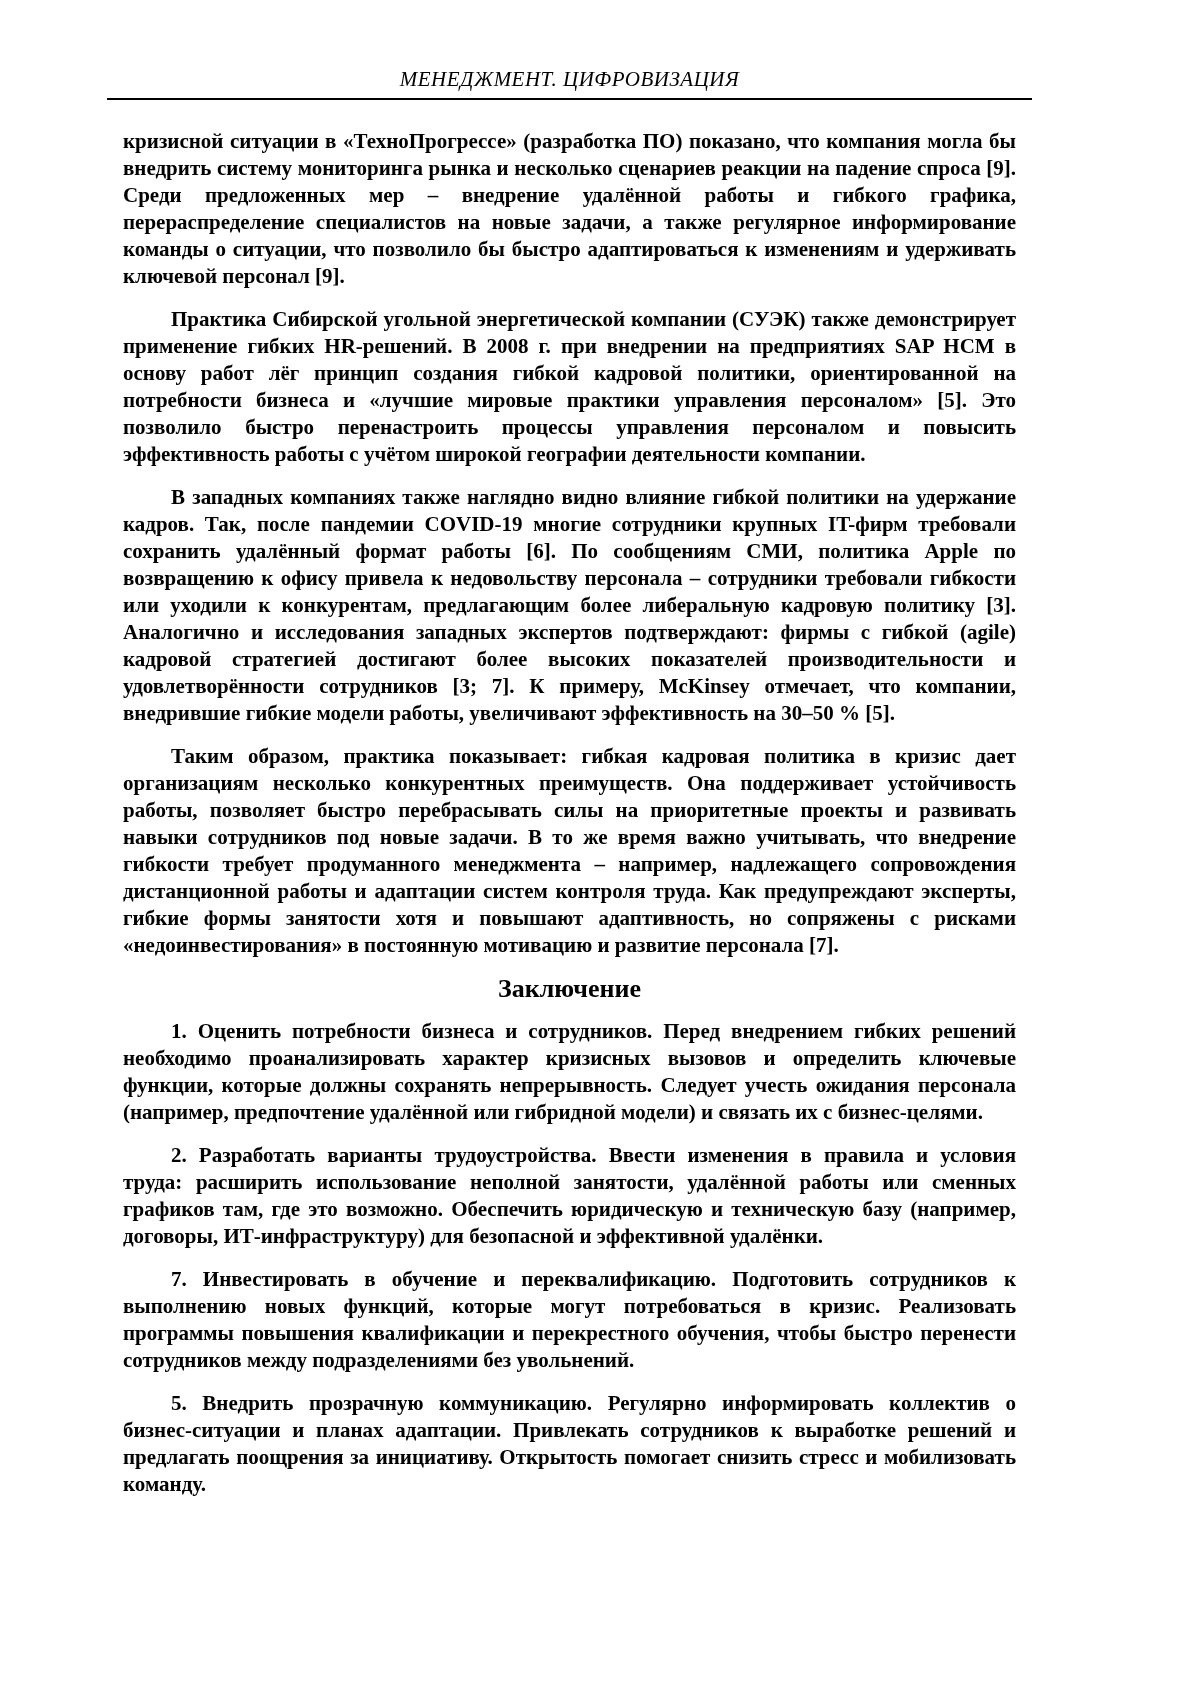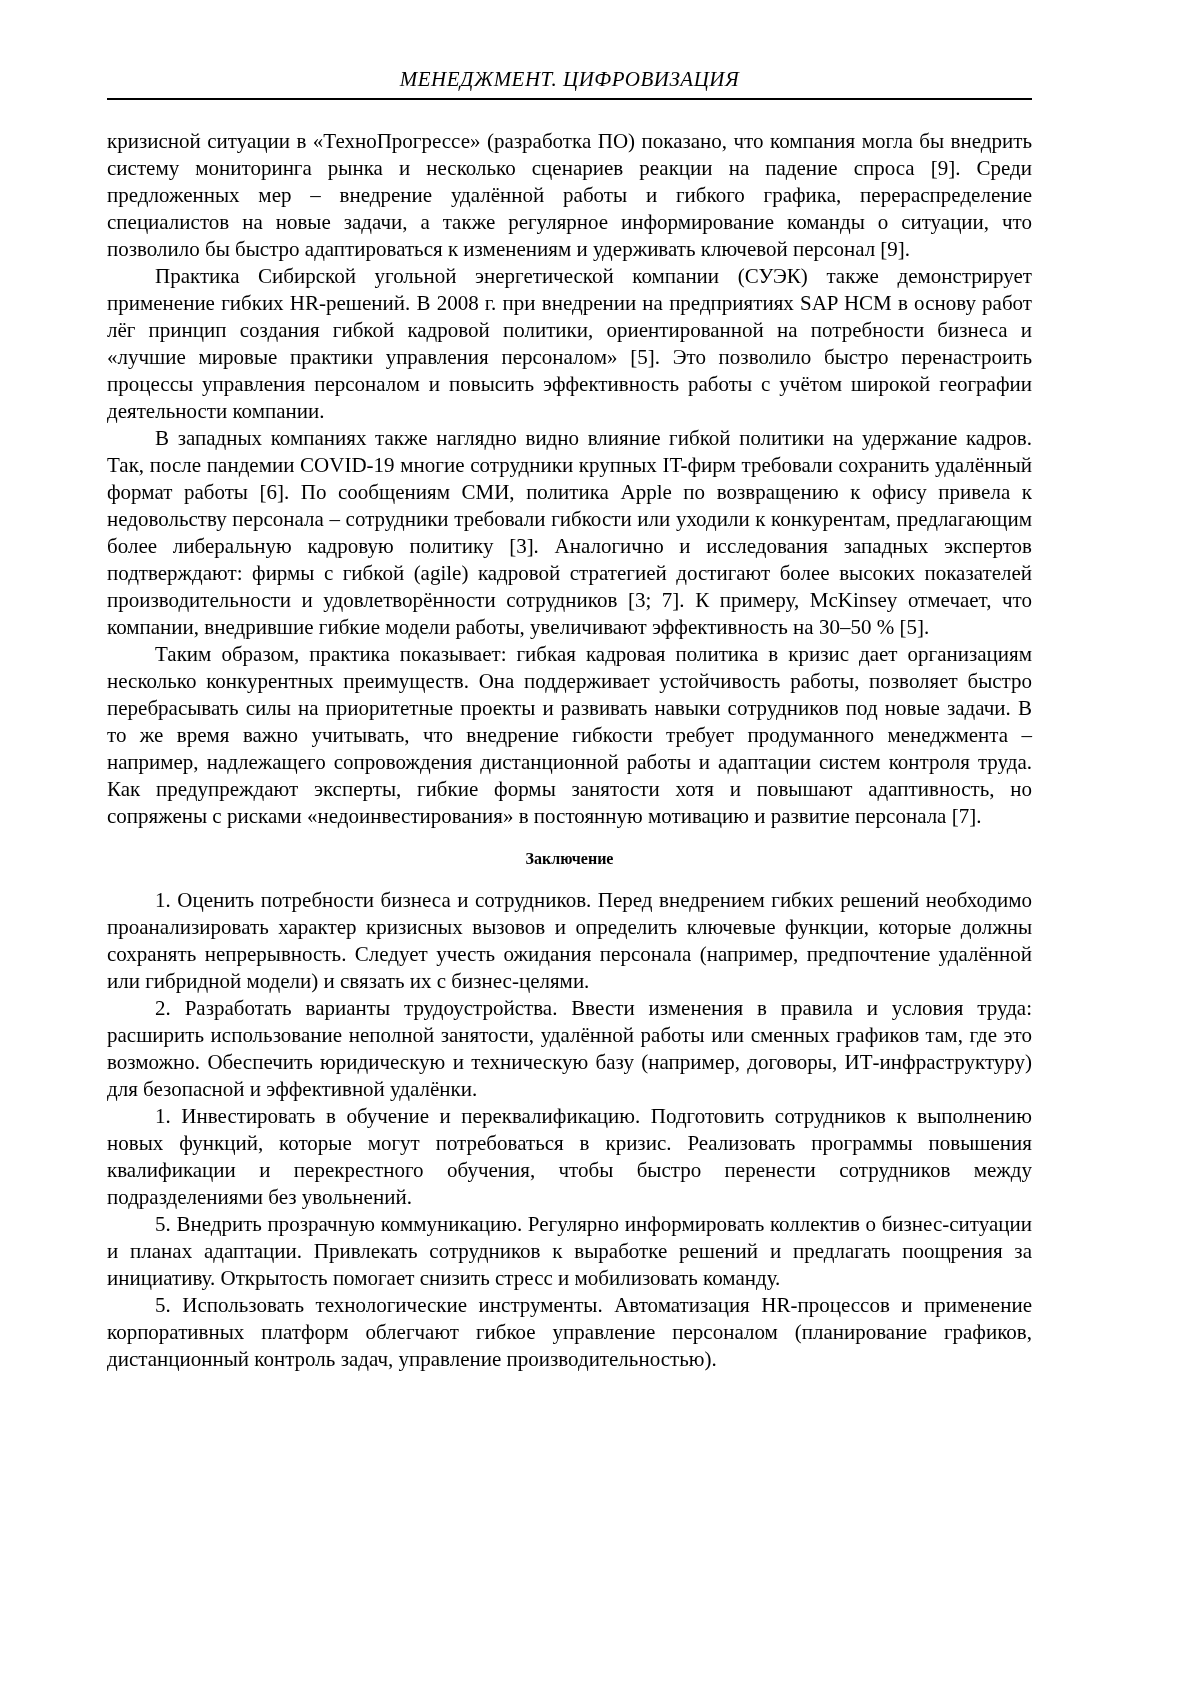--- a/index.html
+++ b/index.html
@@ -36,28 +36,29 @@
     border-top: 2px solid #000000;
     margin: 0 0 28px 0;
     height: 0;
   }
   .article-body {
     font-size: 21px;
     line-height: 27px;
     text-align: justify;
   }
   .article-body p {
-    margin: 0;
+    margin: 16px;
     text-indent: 48px;
+    font-weight: bold;
   }
   .article-body p.no-indent {
     text-indent: 0;
   }
   .section-heading {
-    font-size: 16px;
+    font-size: 26px;
     line-height: 27px;
     font-weight: bold;
     text-align: center;
     margin: 15px;
     text-indent: 0;
   }
   .page-number {
     position: absolute;
     left: 0;
     width: 1200px;
@@ -86,22 +87,21 @@
 
       <p>Таким образом, практика показывает: гибкая кадровая политика в кризис дает организациям несколько конкурентных преимуществ. Она поддерживает устойчивость работы, позволяет быстро перебрасывать силы на приоритетные проекты и развивать навыки сотрудников под новые задачи. В то же время важно учитывать, что внедрение гибкости требует продуманного менеджмента – например, надлежащего сопровождения дистанционной работы и адаптации систем контроля труда. Как предупреждают эксперты, гибкие формы занятости хотя и повышают адаптивность, но сопряжены с рисками «недоинвестирования» в постоянную мотивацию и развитие персонала [7].</p>
 
       <h2 class="section-heading">Заключение</h2>
 
 
       <p>1. Оценить потребности бизнеса и сотрудников. Перед внедрением гибких решений необходимо проанализировать характер кризисных вызовов и определить ключевые функции, которые должны сохранять непрерывность. Следует учесть ожидания персонала (например, предпочтение удалённой или гибридной модели) и связать их с бизнес-целями.</p>
 
       <p>2. Разработать варианты трудоустройства. Ввести изменения в правила и условия труда: расширить использование неполной занятости, удалённой работы или сменных графиков там, где это возможно. Обеспечить юридическую и техническую базу (например, договоры, ИТ-инфраструктуру) для безопасной и эффективной удалёнки.</p>
 
-      <p>1. Инвестировать в обучение и переквалификацию. Подготовить сотрудников к выполнению новых функций, которые могут потребоваться в кризис. Реализовать программы повышения квалификации и перекрестного обучения, чтобы быстро перенести сотрудников между подразделениями без увольнений.</p>
+      <p>7. Инвестировать в обучение и переквалификацию. Подготовить сотрудников к выполнению новых функций, которые могут потребоваться в кризис. Реализовать программы повышения квалификации и перекрестного обучения, чтобы быстро перенести сотрудников между подразделениями без увольнений.</p>
 
       <p>5. Внедрить прозрачную коммуникацию. Регулярно информировать коллектив о бизнес-ситуации и планах адаптации. Привлекать сотрудников к выработке решений и предлагать поощрения за инициативу. Открытость помогает снизить стресс и мобилизовать команду.</p>
 
-      <p>5. Использовать технологические инструменты. Автоматизация HR-процессов и применение корпоративных платформ облегчают гибкое управление персоналом (планирование графиков, дистанционный контроль задач, управление производительностью).</p>
 
     </div>
   </div>
 
 </div>
 
 </body></html>

